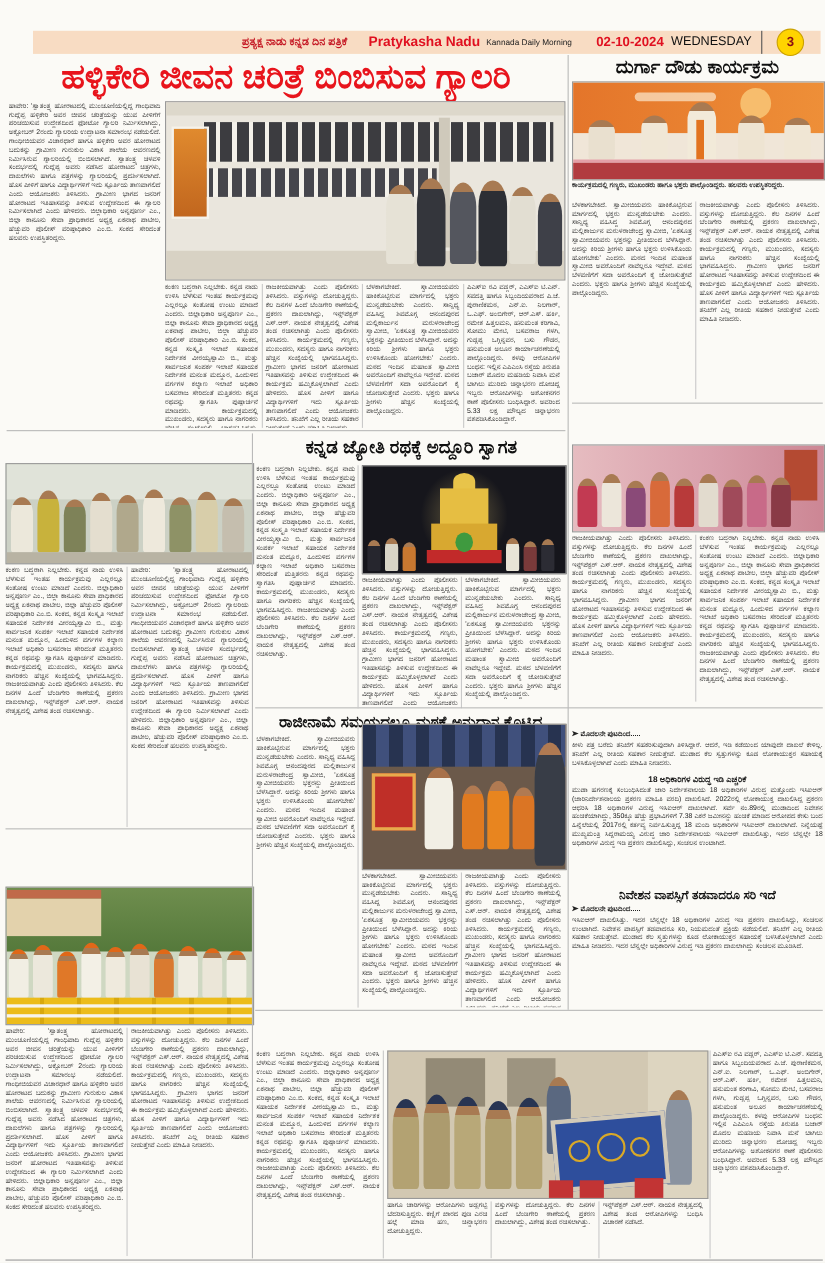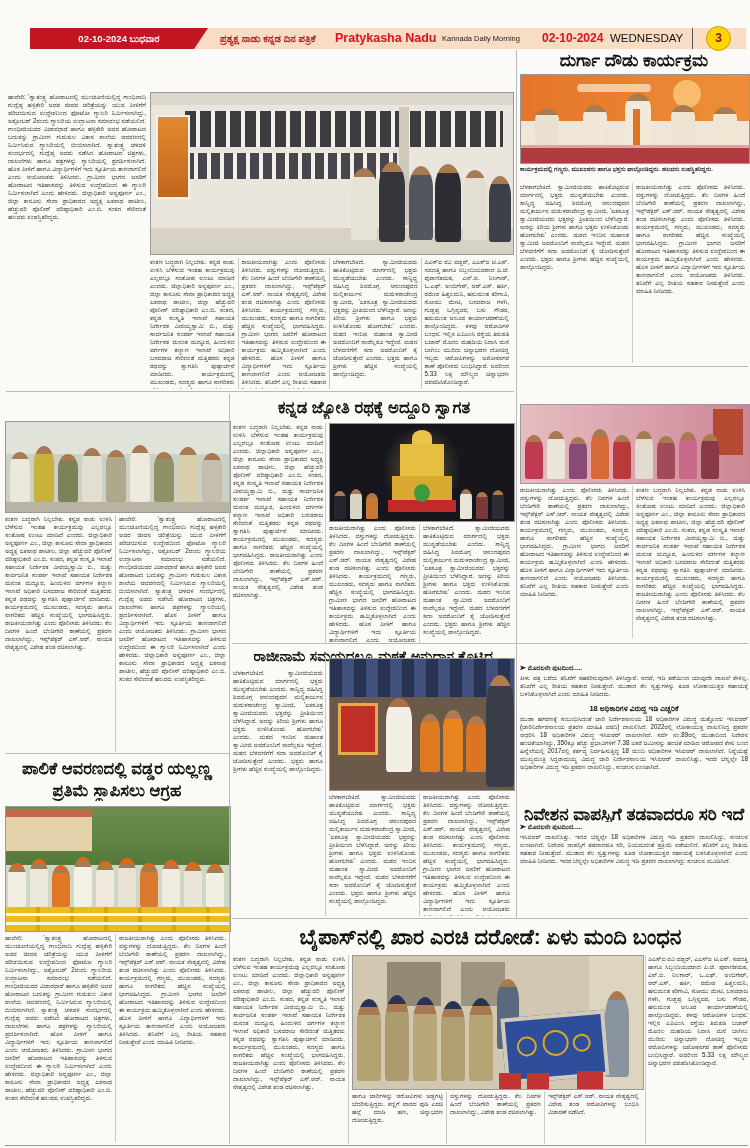--- a/index.html
+++ b/index.html
@@ -19,31 +19,30 @@
   .mast{position:absolute;left:30px;top:28px;width:716px;height:21px;background:#f8dcc3;}
   .badge{position:absolute;border-radius:50%;background:#ffd400;border:1px solid #caa100;
          font-weight:bold;color:#8b0f14;text-align:center;}
 </style>
 </head>
 <body>
 
 <div id="page">
 
   <div class="mast">
-    <div class="abs" style="left:0;top:0;width:178px;height:21px;background:#c41622;clip-path:polygon(0 0,100% 0,calc(100% - 14px) 100%,0 100%);
-                color:#fff;font-size:9.5px;font-weight:bold;line-height:21px;text-align:center;">02-10-2024 ಬುಧವಾರ</div>
     <div class="abs" style="left:190px;top:0;height:21px;line-height:21px;font-size:10px;font-weight:bold;color:#c41622;">ಪ್ರತ್ಯಕ್ಷ ನಾಡು ಕನ್ನಡ ದಿನ ಪತ್ರಿಕೆ</div>
     <div class="abs" style="left:305px;top:0;height:21px;line-height:21px;font-size:12.5px;font-weight:bold;color:#e01020;">Pratykasha Nadu</div>
     <div class="abs" style="left:412px;top:0;height:21px;line-height:22px;font-size:7.5px;color:#222;">Kannada Daily Morning</div>
     <div class="abs" style="left:512px;top:0;height:21px;line-height:21px;font-size:12px;font-weight:bold;color:#e01020;">02-10-2024</div>
     <div class="abs" style="left:580px;top:0;height:21px;line-height:21px;font-size:11.5px;color:#111;">WEDNESDAY</div>
     <div class="abs" style="left:662px;top:0;width:1px;height:21px;background:#555;"></div>
     <div class="badge" style="left:676px;top:-2px;width:23px;height:23px;font-size:12px;line-height:23px;">3</div>
   </div>
 
+  <div class="abs hl" style="left:8px;top:50px;width:504px;height:42px;font-size:31px;line-height:40px;color:#e8141c;">ಹಳ್ಳಿಕೇರಿ ಜೀವನ ಚರಿತ್ರೆ ಬಿಂಬಿಸುವ ಗ್ಯಾಲರಿ</div>
 
   <div class="abs bt" style="left:8px;top:93px;width:138px;height:296px;">ಹಾವೇರಿ: 'ಸ್ವಾತಂತ್ರ್ಯ ಹೋರಾಟದಲ್ಲಿ ಮುಂಚೂಣಿಯಲ್ಲಿದ್ದ ಗಾಂಧಿವಾದಿ ಗುದ್ಲೆಪ್ಪ ಹಳ್ಳಿಕೇರಿ ಅವರ ಜೀವನ ಚರಿತ್ರೆಯನ್ನು ಯುವ ಪೀಳಿಗೆಗೆ ಪರಿಚಯಿಸುವ ಉದ್ದೇಶದಿಂದ ಫೋಟೋ ಗ್ಯಾಲರಿ ನಿರ್ಮಿಸಲಾಗಿದ್ದು, ಅಕ್ಟೋಬರ್ 2ರಂದು ಗ್ಯಾಲರಿಯ ಉದ್ಘಾಟನಾ ಸಮಾರಂಭ ನಡೆಯಲಿದೆ. ಗಾಂಧೀಜಿಯವರ ವಿಚಾರಧಾರೆ ಹಾಗೂ ಹಳ್ಳಿಕೇರಿ ಅವರ ಹೋರಾಟದ ಬದುಕನ್ನು ಗ್ರಾಮೀಣ ಗುರುಕುಲ ವಿಕಾಸ ಶಾಲೆಯ ಆವರಣದಲ್ಲಿ ನಿರ್ಮಿಸಿರುವ ಗ್ಯಾಲರಿಯಲ್ಲಿ ಬಿಂಬಿಸಲಾಗಿದೆ. ಸ್ವಾತಂತ್ರ್ಯ ಚಳವಳಿ ಸಂದರ್ಭದಲ್ಲಿ ಗುದ್ಲೆಪ್ಪ ಅವರು ನಡೆಸಿದ ಹೋರಾಟದ ಚಿತ್ರಗಳು, ದಾಖಲೆಗಳು ಹಾಗೂ ಪತ್ರಗಳನ್ನು ಗ್ಯಾಲರಿಯಲ್ಲಿ ಪ್ರದರ್ಶಿಸಲಾಗಿದೆ. ಹೊಸ ಪೀಳಿಗೆ ಹಾಗೂ ವಿದ್ಯಾರ್ಥಿಗಳಿಗೆ ಇದು ಸ್ಫೂರ್ತಿಯ ತಾಣವಾಗಲಿದೆ ಎಂದು ಆಯೋಜಕರು ತಿಳಿಸಿದರು. ಗ್ರಾಮೀಣ ಭಾಗದ ಜನರಿಗೆ ಹೋರಾಟದ ಇತಿಹಾಸವನ್ನು ತಿಳಿಸುವ ಉದ್ದೇಶದಿಂದ ಈ ಗ್ಯಾಲರಿ ನಿರ್ಮಿಸಲಾಗಿದೆ ಎಂದು ಹೇಳಿದರು. ಜಿಲ್ಲಾಧಿಕಾರಿ ಅನ್ನಪೂರ್ಣ ಎಂ., ಜಿಲ್ಲಾ ಕಾನೂನು ಸೇವಾ ಪ್ರಾಧಿಕಾರದ ಅಧ್ಯಕ್ಷ ಏಕನಾಥ ಪಾಟೀಲ, ಹೆಚ್ಚುವರಿ ಪೊಲೀಸ್ ವರಿಷ್ಠಾಧಿಕಾರಿ ಎಂ.ಬಿ. ಸಂಕದ ಸೇರಿದಂತೆ ಹಲವರು ಉಪಸ್ಥಿತರಿದ್ದರು.</div>
 
   <div class="ph" style="left:150px;top:92px;width:362px;height:161px;background:#eae6dd;">
     <div class="abs" style="left:0;top:0;width:100%;height:12px;background:#ddd8cb;"></div>
     <div class="abs" style="left:34px;top:18px;width:318px;height:36px;background:repeating-linear-gradient(90deg,#3c3c40 0 11px,#f4f1ea 11px 15px);"></div>
     <div class="abs" style="left:34px;top:60px;width:212px;height:26px;background:repeating-linear-gradient(90deg,#46464c 0 9px,#f4f1ea 9px 13px);"></div>
     <div class="abs" style="left:5px;top:22px;width:30px;height:80px;background:linear-gradient(#e08a2e,#c1661e);border:2px solid #f6f2ea;"></div>
     <div class="abs" style="left:248px;top:14px;width:10px;height:118px;background:#cfc9bb;"></div>
     <div class="abs" style="left:0;bottom:0;width:100%;height:26px;background:#d8d2c4;"></div>
@@ -166,26 +165,25 @@
 
   <div class="abs cols" style="left:329px;top:793px;width:184px;height:123px;">
     <div class="bt">ಬೆಳಕಾಗಬೇಕಿದೆ. ಸ್ವಾಮೀಜಿಯವರು ಹಾಕಿಕೊಟ್ಟಿರುವ ಮಾರ್ಗದಲ್ಲಿ ಭಕ್ತರು ಮುನ್ನಡೆಯಬೇಕು ಎಂದರು. ಸಾನ್ನಿಧ್ಯ ವಹಿಸಿದ್ದ ಶಿವಮೊಗ್ಗ ಆನಂದಪುರದ ಮಲ್ಲಿಕಾರ್ಜುನ ಮರುಳರಾಜೇಂದ್ರ ಸ್ವಾಮೀಜಿ, 'ಏಕಸೂತ್ರ ಸ್ವಾಮೀಜಿಯವರು ಭಕ್ತರನ್ನು ಪ್ರೀತಿಯಿಂದ ಬೆಳೆಸಿದ್ದಾರೆ. ಅದನ್ನು ಕಿರಿಯ ಶ್ರೀಗಳು ಹಾಗೂ ಭಕ್ತರು ಉಳಿಸಿಕೊಂಡು ಹೋಗಬೇಕು' ಎಂದರು. ಮಠದ ಇಂದಿನ ಮಹಾಂತ ಸ್ವಾಮೀಜಿ ಅವರೊಂದಿಗೆ ನಾವೆಲ್ಲರೂ ಇದ್ದೇವೆ. ಮಠದ ಬೆಳವಣಿಗೆಗೆ ಸದಾ ಅವರೊಂದಿಗೆ ಕೈ ಜೋಡಿಸುತ್ತೇವೆ ಎಂದರು. ಭಕ್ತರು ಹಾಗೂ ಶ್ರೀಗಳು ಹೆಚ್ಚಿನ ಸಂಖ್ಯೆಯಲ್ಲಿ ಪಾಲ್ಗೊಂಡಿದ್ದರು.</div>
     <div class="bt">ರಾಜಕೀಯವಾಗಿತ್ತು ಎಂದು ಪೊಲೀಸರು ತಿಳಿಸಿದರು. ವಸ್ತುಗಳನ್ನು ದೋಚುತ್ತಿದ್ದರು. ಕೆಲ ದಿನಗಳ ಹಿಂದೆ ಬೆಂಡಿಗೇರಿ ಠಾಣೆಯಲ್ಲಿ ಪ್ರಕರಣ ದಾಖಲಾಗಿದ್ದು, ಇನ್ಸ್‌ಪೆಕ್ಟರ್ ಎಸ್.ಆರ್. ನಾಯಕ ನೇತೃತ್ವದಲ್ಲಿ ವಿಶೇಷ ತಂಡ ರಚಿಸಲಾಗಿತ್ತು ಎಂದು ಪೊಲೀಸರು ತಿಳಿಸಿದರು. ಕಾರ್ಯಕ್ರಮದಲ್ಲಿ ಗಣ್ಯರು, ಮುಖಂಡರು, ಸದಸ್ಯರು ಹಾಗೂ ನಾಗರಿಕರು ಹೆಚ್ಚಿನ ಸಂಖ್ಯೆಯಲ್ಲಿ ಭಾಗವಹಿಸಿದ್ದರು. ಗ್ರಾಮೀಣ ಭಾಗದ ಜನರಿಗೆ ಹೋರಾಟದ ಇತಿಹಾಸವನ್ನು ತಿಳಿಸುವ ಉದ್ದೇಶದಿಂದ ಈ ಕಾರ್ಯಕ್ರಮ ಹಮ್ಮಿಕೊಳ್ಳಲಾಗಿದೆ ಎಂದು ಹೇಳಿದರು. ಹೊಸ ಪೀಳಿಗೆ ಹಾಗೂ ವಿದ್ಯಾರ್ಥಿಗಳಿಗೆ ಇದು ಸ್ಫೂರ್ತಿಯ ತಾಣವಾಗಲಿದೆ ಎಂದು ಆಯೋಜಕರು ತಿಳಿಸಿದರು. ತನಿಖೆಗೆ ಎಲ್ಲ ರೀತಿಯ ಸಹಕಾರ ನೀಡುತ್ತೇವೆ ಎಂದು ಮಾಹಿತಿ ನೀಡಿದರು.</div>
   </div>
 
   <div class="abs tag" style="left:520px;top:664px;width:228px;height:9px;">➤ ಮೊದಲನೇ ಪುಟದಿಂದ.....</div>
   <div class="abs bt" style="left:520px;top:674px;width:228px;height:29px;">ಕೀಳು ಪತ್ರ ಬರೆದು ತನಿಖೆಗೆ ಸಹಕರಿಸುವುದಾಗಿ ತಿಳಿಸಿದ್ದಾರೆ. ಆದರೆ, ಇಡಿ ಕಡೆಯಿಂದ ಯಾವುದೇ ದಾಖಲೆ ಕೇಳಿಲ್ಲ. ತನಿಖೆಗೆ ಎಲ್ಲ ರೀತಿಯ ಸಹಕಾರ ನೀಡುತ್ತೇವೆ. ಮುಡಾದ ಕೆಲ ಸ್ವತ್ತುಗಳನ್ನು ಕೂಡ ಲೋಕಾಯುಕ್ತರ ಸಹಾಯಕ್ಕೆ ಬಳಸಿಕೊಳ್ಳಲಾಗಿದೆ ಎಂದು ಮಾಹಿತಿ ನೀಡಿದರು.</div>
   <div class="abs hl" style="left:520px;top:704px;width:228px;height:10px;font-size:7.5px;line-height:10px;">18 ಅಧಿಕಾರಿಗಳ ವಿರುದ್ಧ ಇಡಿ ಎಚ್ಚರಿಕೆ</div>
   <div class="abs bt" style="left:520px;top:715px;width:228px;height:90px;">ಮುಡಾ ಹಗರಣಕ್ಕೆ ಸಂಬಂಧಿಸಿದಂತೆ ಜಾರಿ ನಿರ್ದೇಶನಾಲಯ 18 ಅಧಿಕಾರಿಗಳ ವಿರುದ್ಧ ಮತ್ತೊಂದು ಇಸಿಐಆರ್ (ಜಾರಿನಿರ್ದೇಶನಾಲಯ ಪ್ರಕರಣ ಮಾಹಿತಿ ವರದಿ) ದಾಖಲಿಸಿದೆ. 2022ರಲ್ಲಿ ಲೋಕಾಯುಕ್ತ ದಾಖಲಿಸಿದ್ದ ಪ್ರಕರಣ ಆಧರಿಸಿ 18 ಅಧಿಕಾರಿಗಳ ವಿರುದ್ಧ ಇಸಿಐಆರ್ ದಾಖಲಾಗಿದೆ. ಸರ್ವೆ ನಂ.89ರಲ್ಲಿ ಮುಡಾದಿಂದ ನಿವೇಶನ ಹಂಚಿಕೆಯಾಗಿದ್ದು, 350ಕ್ಕೂ ಹೆಚ್ಚು ಪ್ರಭಾವಿಗಳಿಗೆ 7.38 ಎಕರೆ ಜಮೀನನ್ನು ಹಂಚಿಕೆ ಮಾಡಿದ ಆರೋಪದ ಕೇಸು ಬಂದ ಹಿನ್ನೆಲೆಯಲ್ಲಿ 2017ರಲ್ಲಿ ಕರ್ತವ್ಯ ನಿರ್ವಹಿಸುತ್ತಿದ್ದ 18 ಮಂದಿ ಅಧಿಕಾರಿಗಳ ಇಸಿಐಆರ್ ದಾಖಲಾಗಿದೆ. ನಿನ್ನೆಯಷ್ಟೆ ಮುಖ್ಯಮಂತ್ರಿ ಸಿದ್ದರಾಮಯ್ಯ ವಿರುದ್ಧ ಜಾರಿ ನಿರ್ದೇಶನಾಲಯ ಇಸಿಐಆರ್ ದಾಖಲಿಸಿತ್ತು, ಇದರ ಬೆನ್ನಲ್ಲೇ 18 ಅಧಿಕಾರಿಗಳ ವಿರುದ್ಧ ಇಡಿ ಪ್ರಕರಣ ದಾಖಲಿಸಿದ್ದು, ಸಂಚಲನ ಉಂಟಾಗಿದೆ.</div>
-  <div class="abs hl" style="left:520px;top:807px;width:228px;height:15px;font-size:17px;line-height:15px;">ನಿವೇಶನ ವಾಪಸ್ಸಿಗೆ ತಡವಾದರೂ ಸರಿ ಇದೆ</div>
+  <div class="abs hl" style="left:520px;top:807px;width:228px;height:15px;font-size:11px;line-height:15px;">ನಿವೇಶನ ವಾಪಸ್ಸಿಗೆ ತಡವಾದರೂ ಸರಿ ಇದೆ</div>
   <div class="abs tag" style="left:520px;top:823px;width:228px;height:9px;">➤ ಮೊದಲನೇ ಪುಟದಿಂದ.....</div>
   <div class="abs bt" style="left:520px;top:833px;width:228px;height:82px;">ಇಸಿಐಆರ್ ದಾಖಲಿಸಿತ್ತು. ಇದರ ಬೆನ್ನಲ್ಲೇ 18 ಅಧಿಕಾರಿಗಳ ವಿರುದ್ಧ ಇಡಿ ಪ್ರಕರಣ ದಾಖಲಿಸಿದ್ದು, ಸಂಚಲನ ಉಂಟಾಗಿದೆ. ನಿವೇಶನ ವಾಪಸ್ಸಿಗೆ ತಡವಾದರೂ ಸರಿ, ನಿಯಮದಂತೆ ಪ್ರಕ್ರಿಯೆ ನಡೆಯಲಿದೆ. ತನಿಖೆಗೆ ಎಲ್ಲ ರೀತಿಯ ಸಹಕಾರ ನೀಡುತ್ತೇವೆ. ಮುಡಾದ ಕೆಲ ಸ್ವತ್ತುಗಳನ್ನು ಕೂಡ ಲೋಕಾಯುಕ್ತರ ಸಹಾಯಕ್ಕೆ ಬಳಸಿಕೊಳ್ಳಲಾಗಿದೆ ಎಂದು ಮಾಹಿತಿ ನೀಡಿದರು. ಇದರ ಬೆನ್ನಲ್ಲೇ ಅಧಿಕಾರಿಗಳ ವಿರುದ್ಧ ಇಡಿ ಪ್ರಕರಣ ದಾಖಲಾಗಿದ್ದು ಸಂಚಲನ ಮೂಡಿಸಿದೆ.</div>
 
   <div class="rule abs" style="left:5px;top:753px;width:224px;height:1px;"></div>
-  <div class="abs hl" style="left:5px;top:757px;width:224px;height:44px;font-size:16.5px;line-height:22px;">ಪಾಲಿಕೆ ಆವರಣದಲ್ಲಿ ವಡ್ಡರ ಯಲ್ಲಣ್ಣ ಪ್ರತಿಮೆ ಸ್ಥಾಪಿಸಲು ಆಗ್ರಹ</div>
 
   <div class="ph" style="left:5px;top:806px;width:224px;height:124px;background:#cfd8c2;">
     <div class="abs" style="left:0;top:0;width:100%;height:58px;background:linear-gradient(#6f8e4e,#55793b);"></div>
     <div class="abs" style="left:0;top:2px;width:86px;height:8px;background:#c06a4a;"></div>
     <div class="abs" style="left:0;top:10px;width:86px;height:34px;background:#e3d2ac;"></div>
     <div class="p" style="left:2px;bottom:24px;width:18px;height:44px;background:linear-gradient(180deg,#e06818 0 10%,#a87a52 10% 20%,#f1eee3 20%);"></div>
     <div class="p" style="left:24px;bottom:24px;width:18px;height:48px;background:linear-gradient(180deg,#e06818 0 10%,#a87a52 10% 20%,#ece8dc 20%);"></div>
     <div class="p" style="left:46px;bottom:24px;width:18px;height:42px;background:linear-gradient(180deg,#e06818 0 10%,#a87a52 10% 20%,#e07828 20%);"></div>
     <div class="p" style="left:68px;bottom:24px;width:18px;height:50px;background:linear-gradient(180deg,#e06818 0 10%,#a87a52 10% 20%,#f3f0e6 20%);"></div>
     <div class="p" style="left:90px;bottom:24px;width:18px;height:46px;background:linear-gradient(180deg,#e06818 0 10%,#a87a52 10% 20%,#efeadd 20%);"></div>
@@ -198,21 +196,20 @@
     <div class="abs" style="left:0;bottom:6px;width:100%;height:3px;background:#f7f4ec;"></div>
     <div class="abs" style="left:0;bottom:15px;width:100%;height:3px;background:#f7f4ec;"></div>
   </div>
 
   <div class="abs cols" style="left:5px;top:934px;width:224px;height:208px;">
     <div class="bt">ಹಾವೇರಿ: 'ಸ್ವಾತಂತ್ರ್ಯ ಹೋರಾಟದಲ್ಲಿ ಮುಂಚೂಣಿಯಲ್ಲಿದ್ದ ಗಾಂಧಿವಾದಿ ಗುದ್ಲೆಪ್ಪ ಹಳ್ಳಿಕೇರಿ ಅವರ ಜೀವನ ಚರಿತ್ರೆಯನ್ನು ಯುವ ಪೀಳಿಗೆಗೆ ಪರಿಚಯಿಸುವ ಉದ್ದೇಶದಿಂದ ಫೋಟೋ ಗ್ಯಾಲರಿ ನಿರ್ಮಿಸಲಾಗಿದ್ದು, ಅಕ್ಟೋಬರ್ 2ರಂದು ಗ್ಯಾಲರಿಯ ಉದ್ಘಾಟನಾ ಸಮಾರಂಭ ನಡೆಯಲಿದೆ. ಗಾಂಧೀಜಿಯವರ ವಿಚಾರಧಾರೆ ಹಾಗೂ ಹಳ್ಳಿಕೇರಿ ಅವರ ಹೋರಾಟದ ಬದುಕನ್ನು ಗ್ರಾಮೀಣ ಗುರುಕುಲ ವಿಕಾಸ ಶಾಲೆಯ ಆವರಣದಲ್ಲಿ ನಿರ್ಮಿಸಿರುವ ಗ್ಯಾಲರಿಯಲ್ಲಿ ಬಿಂಬಿಸಲಾಗಿದೆ. ಸ್ವಾತಂತ್ರ್ಯ ಚಳವಳಿ ಸಂದರ್ಭದಲ್ಲಿ ಗುದ್ಲೆಪ್ಪ ಅವರು ನಡೆಸಿದ ಹೋರಾಟದ ಚಿತ್ರಗಳು, ದಾಖಲೆಗಳು ಹಾಗೂ ಪತ್ರಗಳನ್ನು ಗ್ಯಾಲರಿಯಲ್ಲಿ ಪ್ರದರ್ಶಿಸಲಾಗಿದೆ. ಹೊಸ ಪೀಳಿಗೆ ಹಾಗೂ ವಿದ್ಯಾರ್ಥಿಗಳಿಗೆ ಇದು ಸ್ಫೂರ್ತಿಯ ತಾಣವಾಗಲಿದೆ ಎಂದು ಆಯೋಜಕರು ತಿಳಿಸಿದರು. ಗ್ರಾಮೀಣ ಭಾಗದ ಜನರಿಗೆ ಹೋರಾಟದ ಇತಿಹಾಸವನ್ನು ತಿಳಿಸುವ ಉದ್ದೇಶದಿಂದ ಈ ಗ್ಯಾಲರಿ ನಿರ್ಮಿಸಲಾಗಿದೆ ಎಂದು ಹೇಳಿದರು. ಜಿಲ್ಲಾಧಿಕಾರಿ ಅನ್ನಪೂರ್ಣ ಎಂ., ಜಿಲ್ಲಾ ಕಾನೂನು ಸೇವಾ ಪ್ರಾಧಿಕಾರದ ಅಧ್ಯಕ್ಷ ಏಕನಾಥ ಪಾಟೀಲ, ಹೆಚ್ಚುವರಿ ಪೊಲೀಸ್ ವರಿಷ್ಠಾಧಿಕಾರಿ ಎಂ.ಬಿ. ಸಂಕದ ಸೇರಿದಂತೆ ಹಲವರು ಉಪಸ್ಥಿತರಿದ್ದರು.</div>
     <div class="bt">ರಾಜಕೀಯವಾಗಿತ್ತು ಎಂದು ಪೊಲೀಸರು ತಿಳಿಸಿದರು. ವಸ್ತುಗಳನ್ನು ದೋಚುತ್ತಿದ್ದರು. ಕೆಲ ದಿನಗಳ ಹಿಂದೆ ಬೆಂಡಿಗೇರಿ ಠಾಣೆಯಲ್ಲಿ ಪ್ರಕರಣ ದಾಖಲಾಗಿದ್ದು, ಇನ್ಸ್‌ಪೆಕ್ಟರ್ ಎಸ್.ಆರ್. ನಾಯಕ ನೇತೃತ್ವದಲ್ಲಿ ವಿಶೇಷ ತಂಡ ರಚಿಸಲಾಗಿತ್ತು ಎಂದು ಪೊಲೀಸರು ತಿಳಿಸಿದರು. ಕಾರ್ಯಕ್ರಮದಲ್ಲಿ ಗಣ್ಯರು, ಮುಖಂಡರು, ಸದಸ್ಯರು ಹಾಗೂ ನಾಗರಿಕರು ಹೆಚ್ಚಿನ ಸಂಖ್ಯೆಯಲ್ಲಿ ಭಾಗವಹಿಸಿದ್ದರು. ಗ್ರಾಮೀಣ ಭಾಗದ ಜನರಿಗೆ ಹೋರಾಟದ ಇತಿಹಾಸವನ್ನು ತಿಳಿಸುವ ಉದ್ದೇಶದಿಂದ ಈ ಕಾರ್ಯಕ್ರಮ ಹಮ್ಮಿಕೊಳ್ಳಲಾಗಿದೆ ಎಂದು ಹೇಳಿದರು. ಹೊಸ ಪೀಳಿಗೆ ಹಾಗೂ ವಿದ್ಯಾರ್ಥಿಗಳಿಗೆ ಇದು ಸ್ಫೂರ್ತಿಯ ತಾಣವಾಗಲಿದೆ ಎಂದು ಆಯೋಜಕರು ತಿಳಿಸಿದರು. ತನಿಖೆಗೆ ಎಲ್ಲ ರೀತಿಯ ಸಹಕಾರ ನೀಡುತ್ತೇವೆ ಎಂದು ಮಾಹಿತಿ ನೀಡಿದರು.</div>
   </div>
 
   <div class="rule abs" style="left:232px;top:918px;width:516px;height:1px;"></div>
-  <div class="abs hl" style="left:233px;top:923px;width:515px;height:28px;font-size:21px;line-height:28px;">ಬೈಪಾಸ್‌ನಲ್ಲಿ ಖಾರ ಎರಚಿ ದರೋಡೆ: ಏಳು ಮಂದಿ ಬಂಧನ</div>
 
   <div class="abs bt" style="left:233px;top:955px;width:112px;height:189px;">ಕಂಕಣ ಬದ್ಧರಾಗಿ ನಿಲ್ಲಬೇಕು. ಕನ್ನಡ ನಾಡು ಉಳಿಸಿ ಬೆಳೆಸುವ ಇಂತಹ ಕಾರ್ಯಕ್ರಮವು ಎಲ್ಲರಲ್ಲೂ ಸಂತೋಷ ಉಂಟು ಮಾಡಿದೆ ಎಂದರು. ಜಿಲ್ಲಾಧಿಕಾರಿ ಅನ್ನಪೂರ್ಣ ಎಂ., ಜಿಲ್ಲಾ ಕಾನೂನು ಸೇವಾ ಪ್ರಾಧಿಕಾರದ ಅಧ್ಯಕ್ಷ ಏಕನಾಥ ಪಾಟೀಲ, ಜಿಲ್ಲಾ ಹೆಚ್ಚುವರಿ ಪೊಲೀಸ್ ವರಿಷ್ಠಾಧಿಕಾರಿ ಎಂ.ಬಿ. ಸಂಕದ, ಕನ್ನಡ ಸಂಸ್ಕೃತಿ ಇಲಾಖೆ ಸಹಾಯಕ ನಿರ್ದೇಶಕ ವೀರಯ್ಯಸ್ವಾಮಿ ಬಿ., ಮತ್ತು ಸಾರ್ವಜನಿಕ ಸಂಪರ್ಕ ಇಲಾಖೆ ಸಹಾಯಕ ನಿರ್ದೇಶಕ ಮನಂತ ಮದ್ನೂರ, ಹಿಂದುಳಿದ ವರ್ಗಗಳ ಕಲ್ಯಾಣ ಇಲಾಖೆ ಅಧಿಕಾರಿ ಬಸವರಾಜ ಸೇರಿದಂತೆ ಮತ್ತಿತರರು ಕನ್ನಡ ರಥವನ್ನು ಸ್ವಾಗತಿಸಿ ಪುಷ್ಪಾರ್ಚನೆ ಮಾಡಿದರು. ಕಾರ್ಯಕ್ರಮದಲ್ಲಿ ಮುಖಂಡರು, ಸದಸ್ಯರು ಹಾಗೂ ನಾಗರಿಕರು ಹೆಚ್ಚಿನ ಸಂಖ್ಯೆಯಲ್ಲಿ ಭಾಗವಹಿಸಿದ್ದರು. ರಾಜಕೀಯವಾಗಿತ್ತು ಎಂದು ಪೊಲೀಸರು ತಿಳಿಸಿದರು. ಕೆಲ ದಿನಗಳ ಹಿಂದೆ ಬೆಂಡಿಗೇರಿ ಠಾಣೆಯಲ್ಲಿ ಪ್ರಕರಣ ದಾಖಲಾಗಿದ್ದು, ಇನ್ಸ್‌ಪೆಕ್ಟರ್ ಎಸ್.ಆರ್. ನಾಯಕ ನೇತೃತ್ವದಲ್ಲಿ ವಿಶೇಷ ತಂಡ ರಚಿಸಲಾಗಿತ್ತು.</div>
 
   <div class="ph" style="left:352px;top:955px;width:290px;height:133px;background:#d2c8b2;">
     <div class="abs" style="left:34px;top:6px;width:54px;height:44px;background:#938a76;"></div>
     <div class="abs" style="left:108px;top:6px;width:44px;height:44px;background:#9d9480;"></div>
     <div class="abs" style="right:0;top:0;width:54px;height:100%;background:#ddd5c0;"></div>
     <div class="p" style="left:4px;bottom:8px;width:24px;height:82px;background:linear-gradient(180deg,#283452 0 10%,#a87a52 10% 20%,#b3a272 20%);"></div>
     <div class="p" style="left:32px;bottom:8px;width:24px;height:86px;background:linear-gradient(180deg,#283452 0 10%,#a87a52 10% 20%,#ac9b6e 20%);"></div>
     <div class="p" style="left:60px;bottom:8px;width:24px;height:84px;background:linear-gradient(180deg,#283452 0 10%,#a87a52 10% 20%,#b8a878 20%);"></div>

